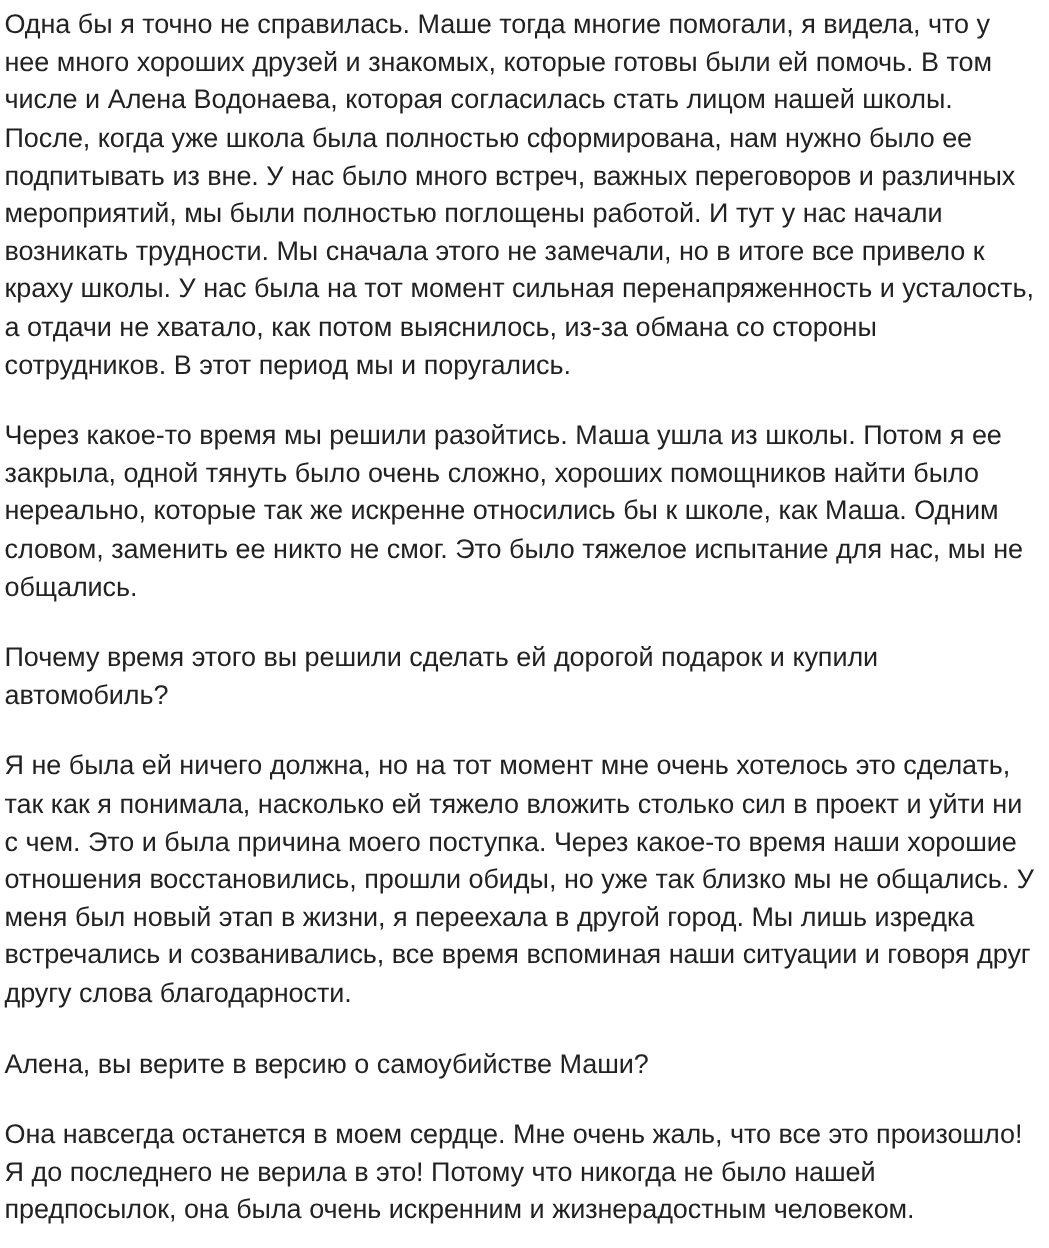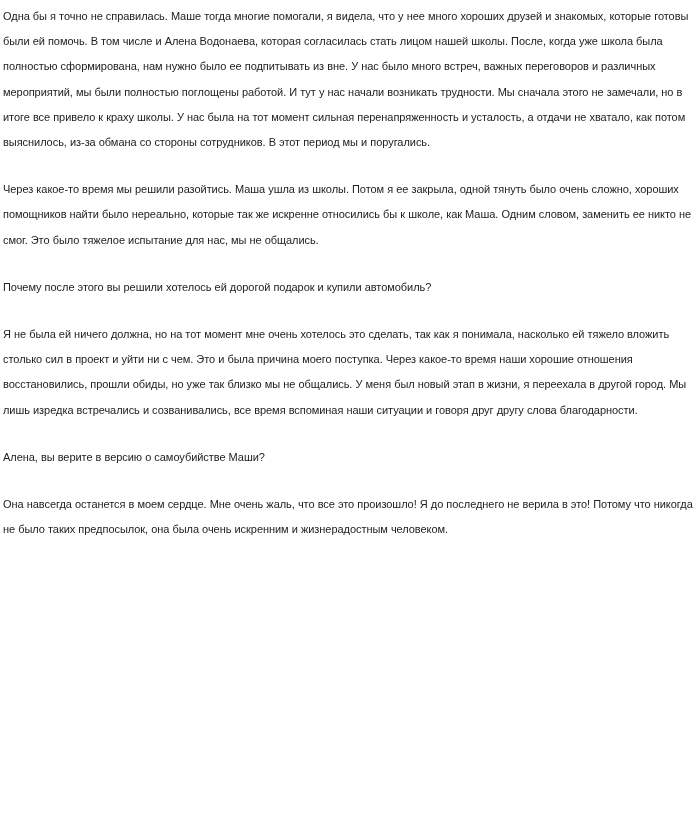--- a/index.html
+++ b/index.html
@@ -19,21 +19,21 @@
     height: 832px;
     background: #ffffff;
     box-sizing: border-box;
     padding: 4px 6px 0 3px;
   }
   .article {
     width: 690px;
   }
   .para {
     margin: 0 0 22px 0;
-    font-size: 11px;
+    font-size: 18px;
     line-height: 25.2px;
     color: #222222;
     letter-spacing: -0.05px;
     word-spacing: 0.1px;
     text-align: left;
     -webkit-font-smoothing: antialiased;
   }
   .para:last-child {
     margin-bottom: 0;
   }
@@ -41,18 +41,18 @@
     margin-bottom: 22px;
   }
 </style>
 </head>
 <body>
 
 <div class="page">
   <article class="article">
     <p class="para">Одна бы я точно не справилась. Маше тогда многие помогали, я видела, что у нее много хороших друзей и знакомых, которые готовы были ей помочь. В том числе и Алена Водонаева, которая согласилась стать лицом нашей школы. После, когда уже школа была полностью сформирована, нам нужно было ее подпитывать из вне. У нас было много встреч, важных переговоров и различных мероприятий, мы были полностью поглощены работой. И тут у нас начали возникать трудности. Мы сначала этого не замечали, но в итоге все привело к краху школы. У нас была на тот момент сильная перенапряженность и усталость, а отдачи не хватало, как потом выяснилось, из-за обмана со стороны сотрудников. В этот период мы и поругались.</p>
     <p class="para">Через какое-то время мы решили разойтись. Маша ушла из школы. Потом я ее закрыла, одной тянуть было очень сложно, хороших помощников найти было нереально, которые так же искренне относились бы к школе, как Маша. Одним словом, заменить ее никто не смог. Это было тяжелое испытание для нас, мы не общались.</p>
-    <p class="para question">Почему после этого вы решили хотелось ей дорогой подарок и купили автомобиль?</p>
+    <p class="para question">Почему время этого вы решили сделать ей дорогой подарок и купили автомобиль?</p>
     <p class="para">Я не была ей ничего должна, но на тот момент мне очень хотелось это сделать, так как я понимала, насколько ей тяжело вложить столько сил в проект и уйти ни с чем. Это и была причина моего поступка. Через какое-то время наши хорошие отношения восстановились, прошли обиды, но уже так близко мы не общались. У меня был новый этап в жизни, я переехала в другой город. Мы лишь изредка встречались и созванивались, все время вспоминая наши ситуации и говоря друг другу слова благодарности.</p>
     <p class="para question">Алена, вы верите в версию о самоубийстве Маши?</p>
-    <p class="para">Она навсегда останется в моем сердце. Мне очень жаль, что все это произошло! Я до последнего не верила в это! Потому что никогда не было таких предпосылок, она была очень искренним и жизнерадостным человеком.</p>
+    <p class="para">Она навсегда останется в моем сердце. Мне очень жаль, что все это произошло! Я до последнего не верила в это! Потому что никогда не было нашей предпосылок, она была очень искренним и жизнерадостным человеком.</p>
   </article>
 </div>
 
 </body></html>

